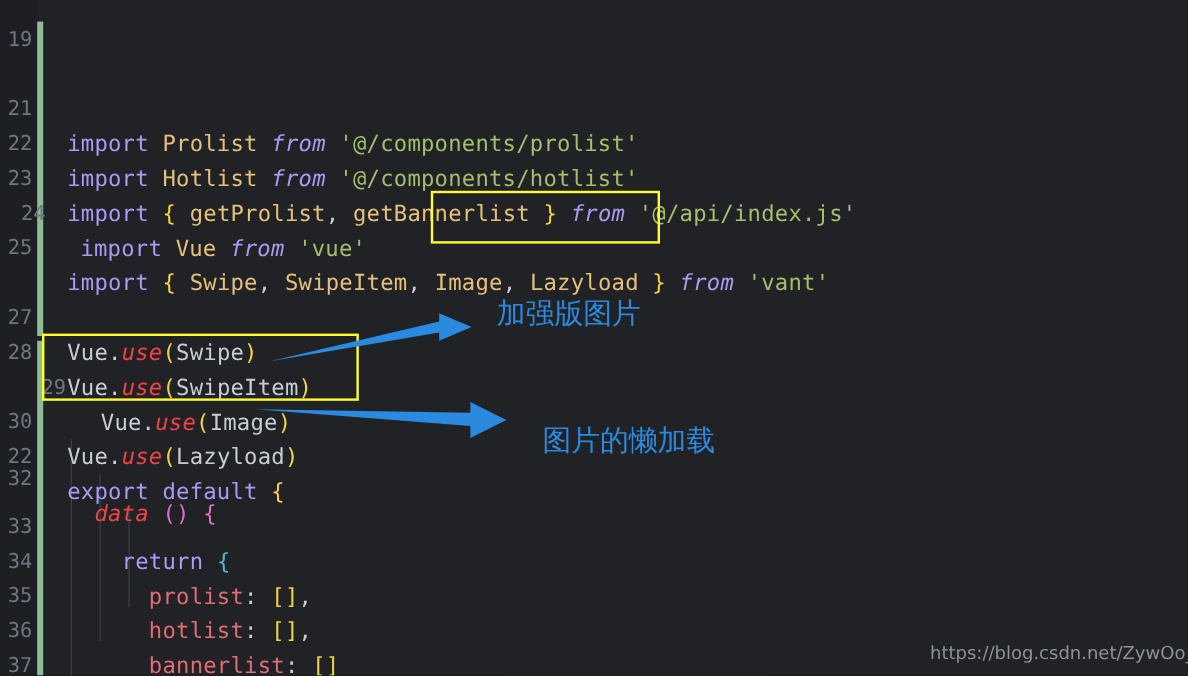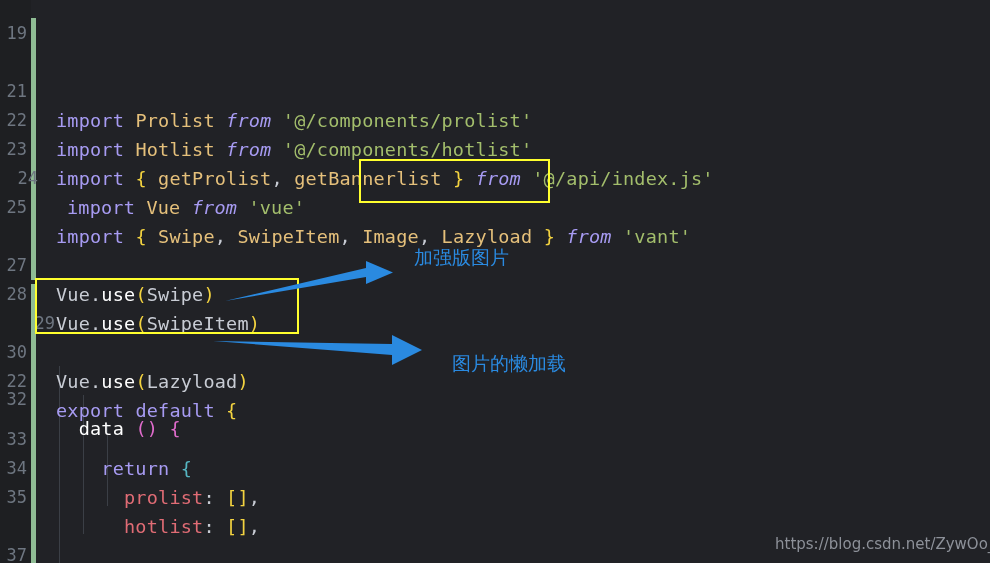--- a/index.html
+++ b/index.html
@@ -69,21 +69,21 @@
   .tok-keyword  { color: #a79bf2; }
   .tok-keyword-i{ color: #a79bf2; font-style: italic; }
   .tok-func     { color: #e5c07b; }
   .tok-string   { color: #a3be6c; }
   .tok-brace-y  { color: #f3d340; }
   .tok-brace-b  { color: #56b6c2; }
   .tok-brace-p  { color: #e06ccc; }
   .tok-tag      { color: #e06c75; }
   .tok-angle    { color: #56b6c2; }
   .tok-plain    { color: #c8ccd4; }
-  .tok-prop     { color: #ffffff; }
+  .tok-prop     { color: #ef4444; font-style: italic; }
   .tok-member   { color: #e06c75; }
   .tok-boxed    { color: #e5c07b; }
 
   
   .indent-guide {
     position: absolute;
     width: 1px;
     background: #3b3f46;
   }
 
@@ -101,21 +101,21 @@
     left: 0; top: 0;
     width: 990px; height: 563px;
     pointer-events: none;
   }
 
   
   .cn-label {
     position: absolute;
     color: #2a8ae0;
     font-family: "DejaVu Sans", sans-serif;
-    font-size: 19px;
+    font-size: 24px;
     white-space: nowrap;
   }
 
   
   .watermark {
     position: absolute;
     color: #8d9199;
     font-family: "DejaVu Sans", sans-serif;
     font-size: 15px;
     white-space: nowrap;
@@ -173,20 +173,21 @@
     <span class="ltext"><span class="tok-plain">Vue.</span><span class="tok-prop">use</span><span class="tok-brace-y">(</span><span class="tok-plain">Swipe</span><span class="tok-brace-y">)</span></span>
   </div>
 
   <div class="line" style="top:251px;padding-left:31px;">
     <span class="lnum">28</span>
     <span class="ltext"><span class="tok-plain">Vue.</span><span class="tok-prop">use</span><span class="tok-brace-y">(</span><span class="tok-plain">SwipeItem</span><span class="tok-brace-y">)</span></span>
   </div>
 
   <div class="line" style="top:280px;margin-left:28px;">
     <span class="lnum">29</span>
+    <span class="ltext"><span class="tok-plain">Vue.</span><span class="tok-prop">use</span><span class="tok-brace-y">(</span><span class="tok-plain">Image</span><span class="tok-brace-y">)</span></span>
   </div>
 
   <div class="line" style="top:309px;">
     <span class="lnum">30</span>
     <span class="ltext"><span class="tok-plain">Vue.</span><span class="tok-prop">use</span><span class="tok-brace-y">(</span><span class="tok-plain">Lazyload</span><span class="tok-brace-y">)</span></span>
   </div>
 
   <div class="line" style="top:338px;">
     <span class="lnum">22</span>
     <span class="ltext"><span class="tok-keyword">export</span> <span class="tok-keyword">default</span> <span class="tok-brace-y">{</span></span>
@@ -205,20 +206,24 @@
   <div class="line" style="top:425px;">
     <span class="lnum">34</span>
     <span class="ltext"><span class="tok-member">      prolist</span><span class="tok-plain">: </span><span class="tok-brace-y">[]</span><span class="tok-plain">,</span></span>
   </div>
 
   <div class="line" style="top:454px;padding-left:12px;">
     <span class="lnum">35</span>
     <span class="ltext"><span class="tok-member">      hotlist</span><span class="tok-plain">: </span><span class="tok-brace-y">[]</span><span class="tok-plain">,</span></span>
   </div>
 
+  <div class="line" style="top:483px;">
+    <span class="lnum">36</span>
+    <span class="ltext"><span class="tok-member">      bannerlist</span><span class="tok-plain">: </span><span class="tok-brace-y">[]</span></span>
+  </div>
 
   <div class="line" style="top:512px;">
     <span class="lnum">37</span>
     
   </div>
 
   <div class="line" style="top:541px;">
     
     
   </div>

